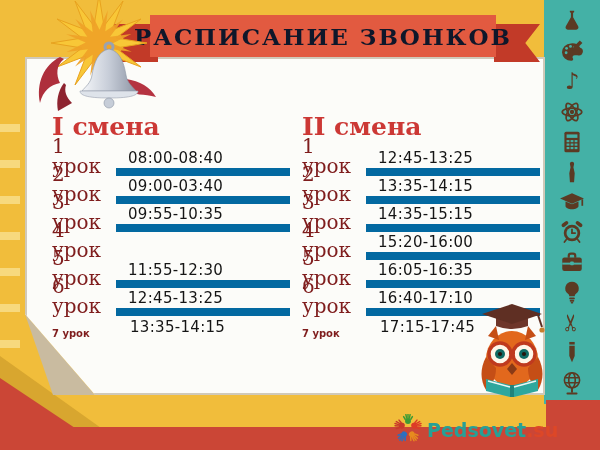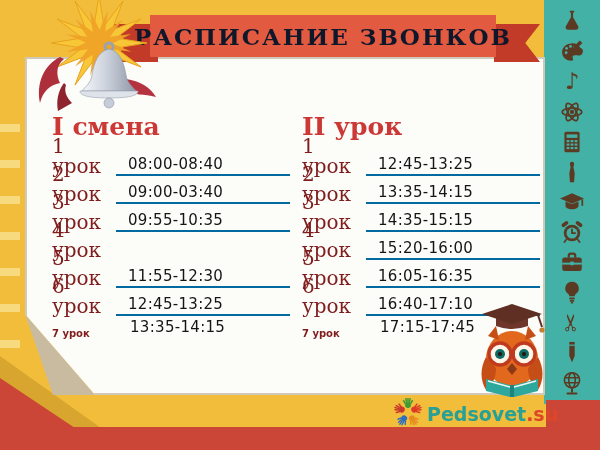--- a/index.html
+++ b/index.html
@@ -42,32 +42,32 @@
                display:flex;align-items:center;justify-content:center;}
   .ribbon-title{font-family:"DejaVu Serif",serif;font-weight:bold;font-size:23px;
                 letter-spacing:2px;color:#0f172a;white-space:nowrap;}
 
   
   .shift-col{position:absolute;top:112px;width:238px;}
   .col-1{left:52px;}  .col-2{left:302px;}
   .shift-title{font-family:"DejaVu Serif",serif;font-weight:bold;font-size:25px;color:#CC3835;height:36px;}
   .row{display:flex;align-items:flex-end;height:28px;}
   .lesson-label{font-family:"DejaVu Serif",serif;font-size:20px;color:#7f1d1d;width:64px;flex:none;line-height:1;}
-  .lesson-time{flex:1;border-bottom:2px solid #0369a1;font-size:15px;color:#151515;
+  .lesson-time{flex:1;border-bottom:8px solid #0369a1;font-size:15px;color:#151515;
                padding:0 0 2px 12px;line-height:1;letter-spacing:.3px;}
   .row.seventh{height:32px;align-items:flex-start;margin-top:2px;}
   .row.seventh .lesson-label{font-family:"DejaVu Sans",sans-serif;font-weight:bold;font-size:10px;margin-top:11px;}
   .row.seventh .lesson-time{border-bottom:none;padding-left:14px;padding-top:2px;}
 
   
   .bell-art{position:absolute;left:14px;top:-6px;width:150px;height:132px;}
   .owl-art{position:absolute;left:476px;top:302px;width:72px;height:95px;}
 
   
-  .brand{position:absolute;left:394px;top:400px;height:28px;display:flex;align-items:center;gap:5px;}
+  .brand{position:absolute;left:394px;top:416px;height:28px;display:flex;align-items:center;gap:5px;}
   .brand-text{font-weight:bold;font-size:19px;line-height:1;}
   .brand-name{color:#27A096;}
   .brand-suffix{color:#DD4727;}
 </style>
 </head>
 <body>
 
 <div class="poster">
 
   <div class="stripes"></div>
@@ -217,21 +217,21 @@
         <span class="lesson-label">6 урок</span>
         <span class="lesson-time">12:45-13:25</span>
       </div>
     <div class="row seventh">
         <span class="lesson-label">7 урок</span>
         <span class="lesson-time">13:35-14:15</span>
       </div>
   </div>
 
   <div class="shift-col col-2">
-    <div class="shift-title">II урок</div>
+    <div class="shift-title">II смена</div>
     <div class="row">
         <span class="lesson-label">1 урок</span>
         <span class="lesson-time">12:45-13:25</span>
       </div>
     <div class="row">
         <span class="lesson-label">2 урок</span>
         <span class="lesson-time">13:35-14:15</span>
       </div>
     <div class="row">
         <span class="lesson-label">3 урок</span>

